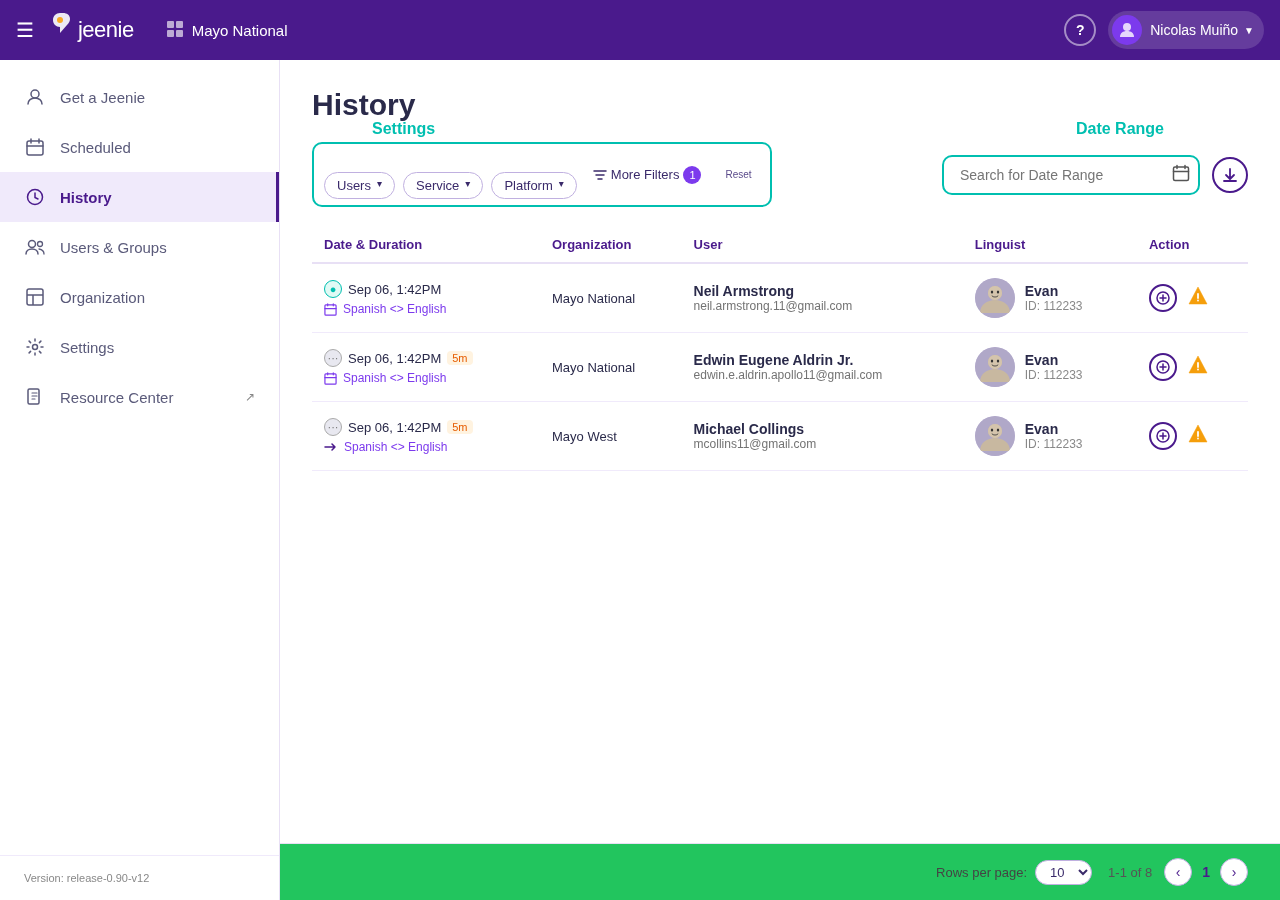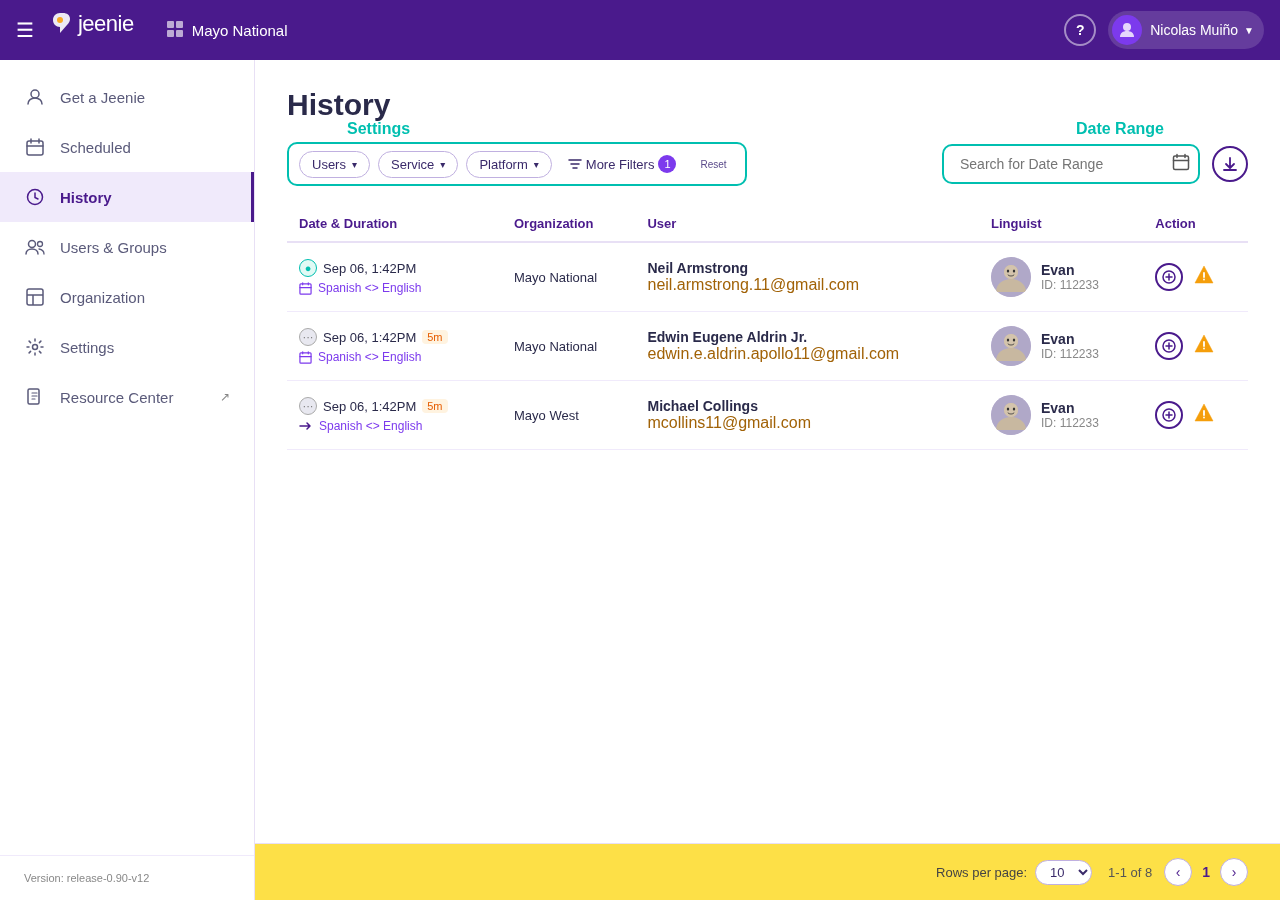--- a/index.html
+++ b/index.html
@@ -15,20 +15,21 @@
       flex-shrink: 0;
     }
     .topnav-hamburger {
       color: white;
       font-size: 20px;
       cursor: pointer;
       margin-right: 12px;
     }
     .topnav-logo {
       display: flex;
+      align-items: center;
       margin-right: 24px;
     }
     .topnav-logo-icon {
       color: white;
       font-size: 28px;
       margin-right: 4px;
     }
     .topnav-logo-text {
       color: white;
       font-size: 22px;
@@ -93,21 +94,21 @@
 
     
     .main-layout {
       display: flex;
       flex: 1;
       overflow: hidden;
     }
 
     
     .sidebar {
-      width: 255px;
+      width: 280px;
       background: white;
       border-right: 1px solid #e8e0f5;
       display: flex;
       flex-direction: column;
       flex-shrink: 0;
     }
     .sidebar-nav {
       flex: 1;
       padding: 12px 0;
     }
@@ -194,29 +195,30 @@
     .filter-group {
       display: flex;
       align-items: center;
       gap: 8px;
       border: 2px solid #00bfb0;
       border-radius: 10px;
       padding: 6px 10px;
     }
     .filter-btn {
       display: flex;
-      align-items: center;
+      align-items: flex-start;
       border: 1.5px solid #c0b0e0;
       border-radius: 20px;
       padding: 5px 12px;
       font-size: 13px;
       color: #3a2a6a;
       background: white;
       cursor: pointer;
       font-weight: 500;
+      margin-top: 22px;
     }
     .filter-btn .chevron {
       margin-left: 6px;
       font-size: 10px;
     }
     .more-filters-btn {
       display: flex;
       align-items: center;
       border: none;
       background: none;
@@ -338,21 +340,21 @@
       align-items: center;
       justify-content: center;
       font-size: 11px;
     }
     .status-green { background: #e0faf5; border: 1.5px solid #00bfb0; color: #00bfb0; }
     .status-gray { background: #e8e8f0; border: 1.5px solid #aaa; color: #777; }
     .lang-label { color: #7c3aed; font-size: 12px; }
     .org-cell { font-size: 13px; color: #2a2a4a; }
     .user-cell { }
     .user-name { font-size: 14px; font-weight: 600; color: #2a2a4a; }
-    .user-email { font-size: 16px; color: #a16207; }
+    .user-email { font-size: 12px; color: #737373; }
 
     .linguist-cell { display: flex; align-items: center; gap: 10px; }
     .linguist-avatar {
       width: 40px;
       height: 40px;
       border-radius: 50%;
       background: #c0b8d8;
       overflow: hidden;
       flex-shrink: 0;
       display: flex;
@@ -386,21 +388,21 @@
 
     
     .content-footer {
       border-top: 1px solid #e8e0f5;
       padding: 14px 32px;
       display: flex;
       align-items: center;
       justify-content: flex-end;
       font-size: 13px;
       color: #444;
-      background: #fde047;
+      background: #22c55e;
       flex-shrink: 0;
     }
     .rows-per-page { margin-right: 16px; display: flex; align-items: center; gap: 8px; }
     .rows-select {
       border: 1.5px solid #c0b0e0;
       border-radius: 14px;
       padding: 3px 10px;
       font-size: 13px;
       color: #3a2a6a;
       background: white;

